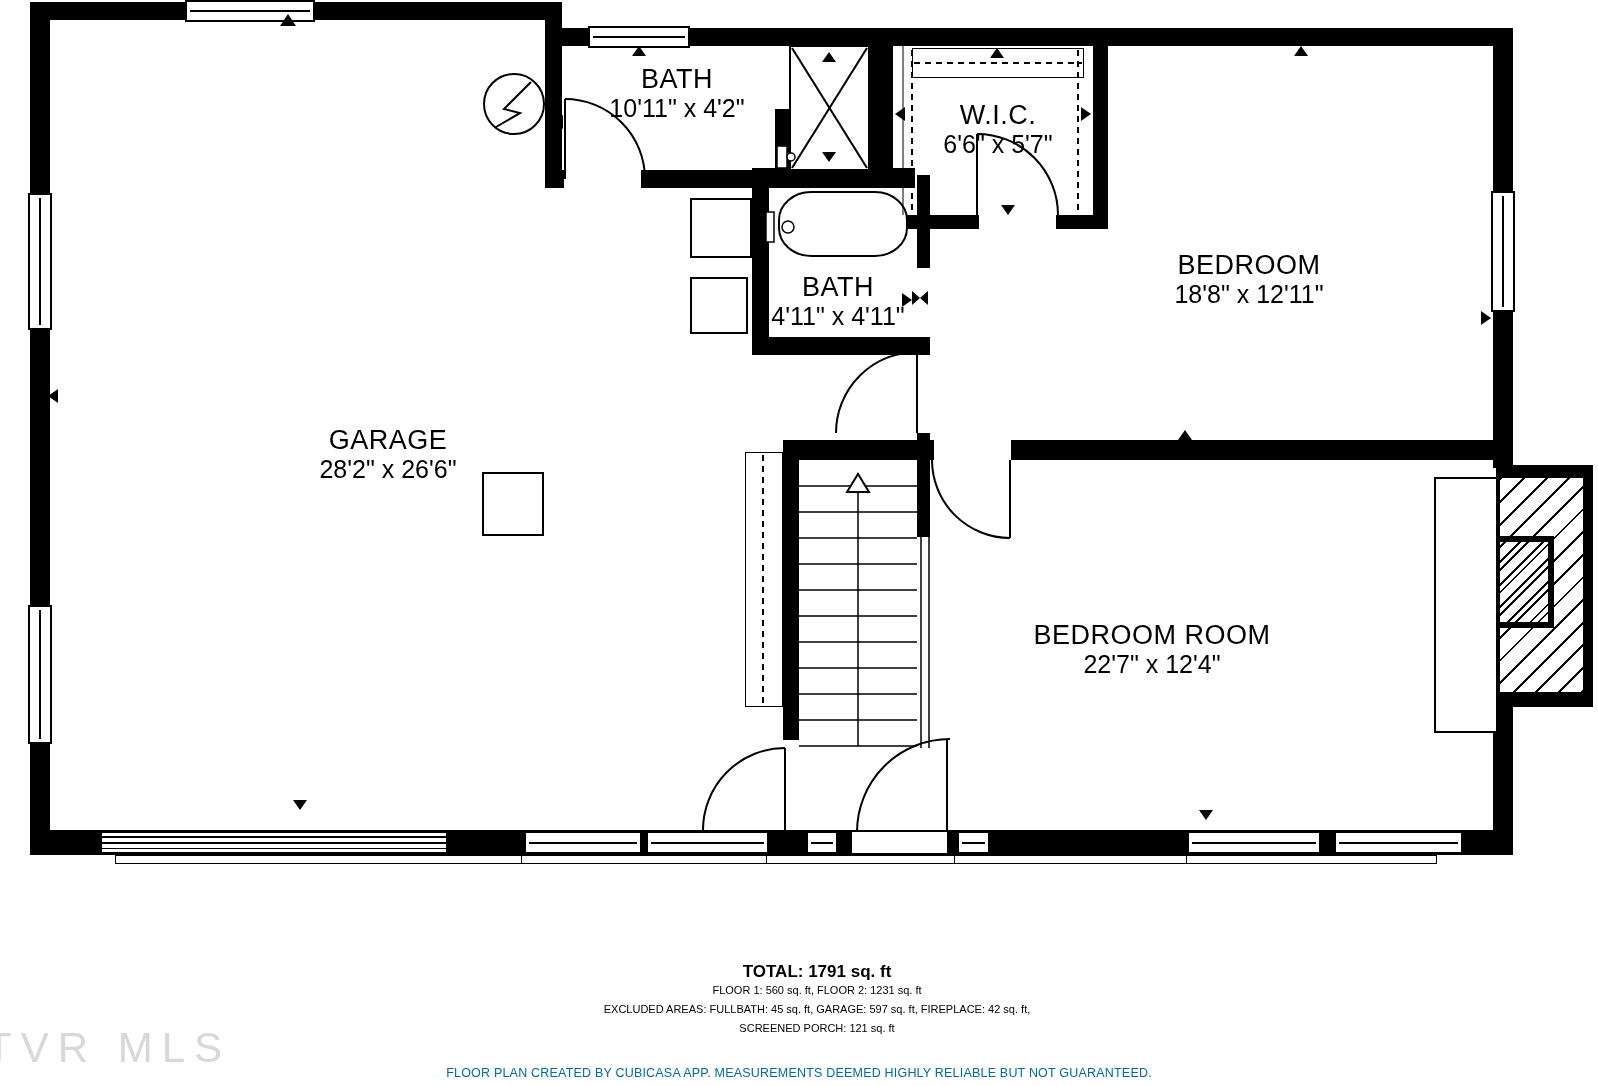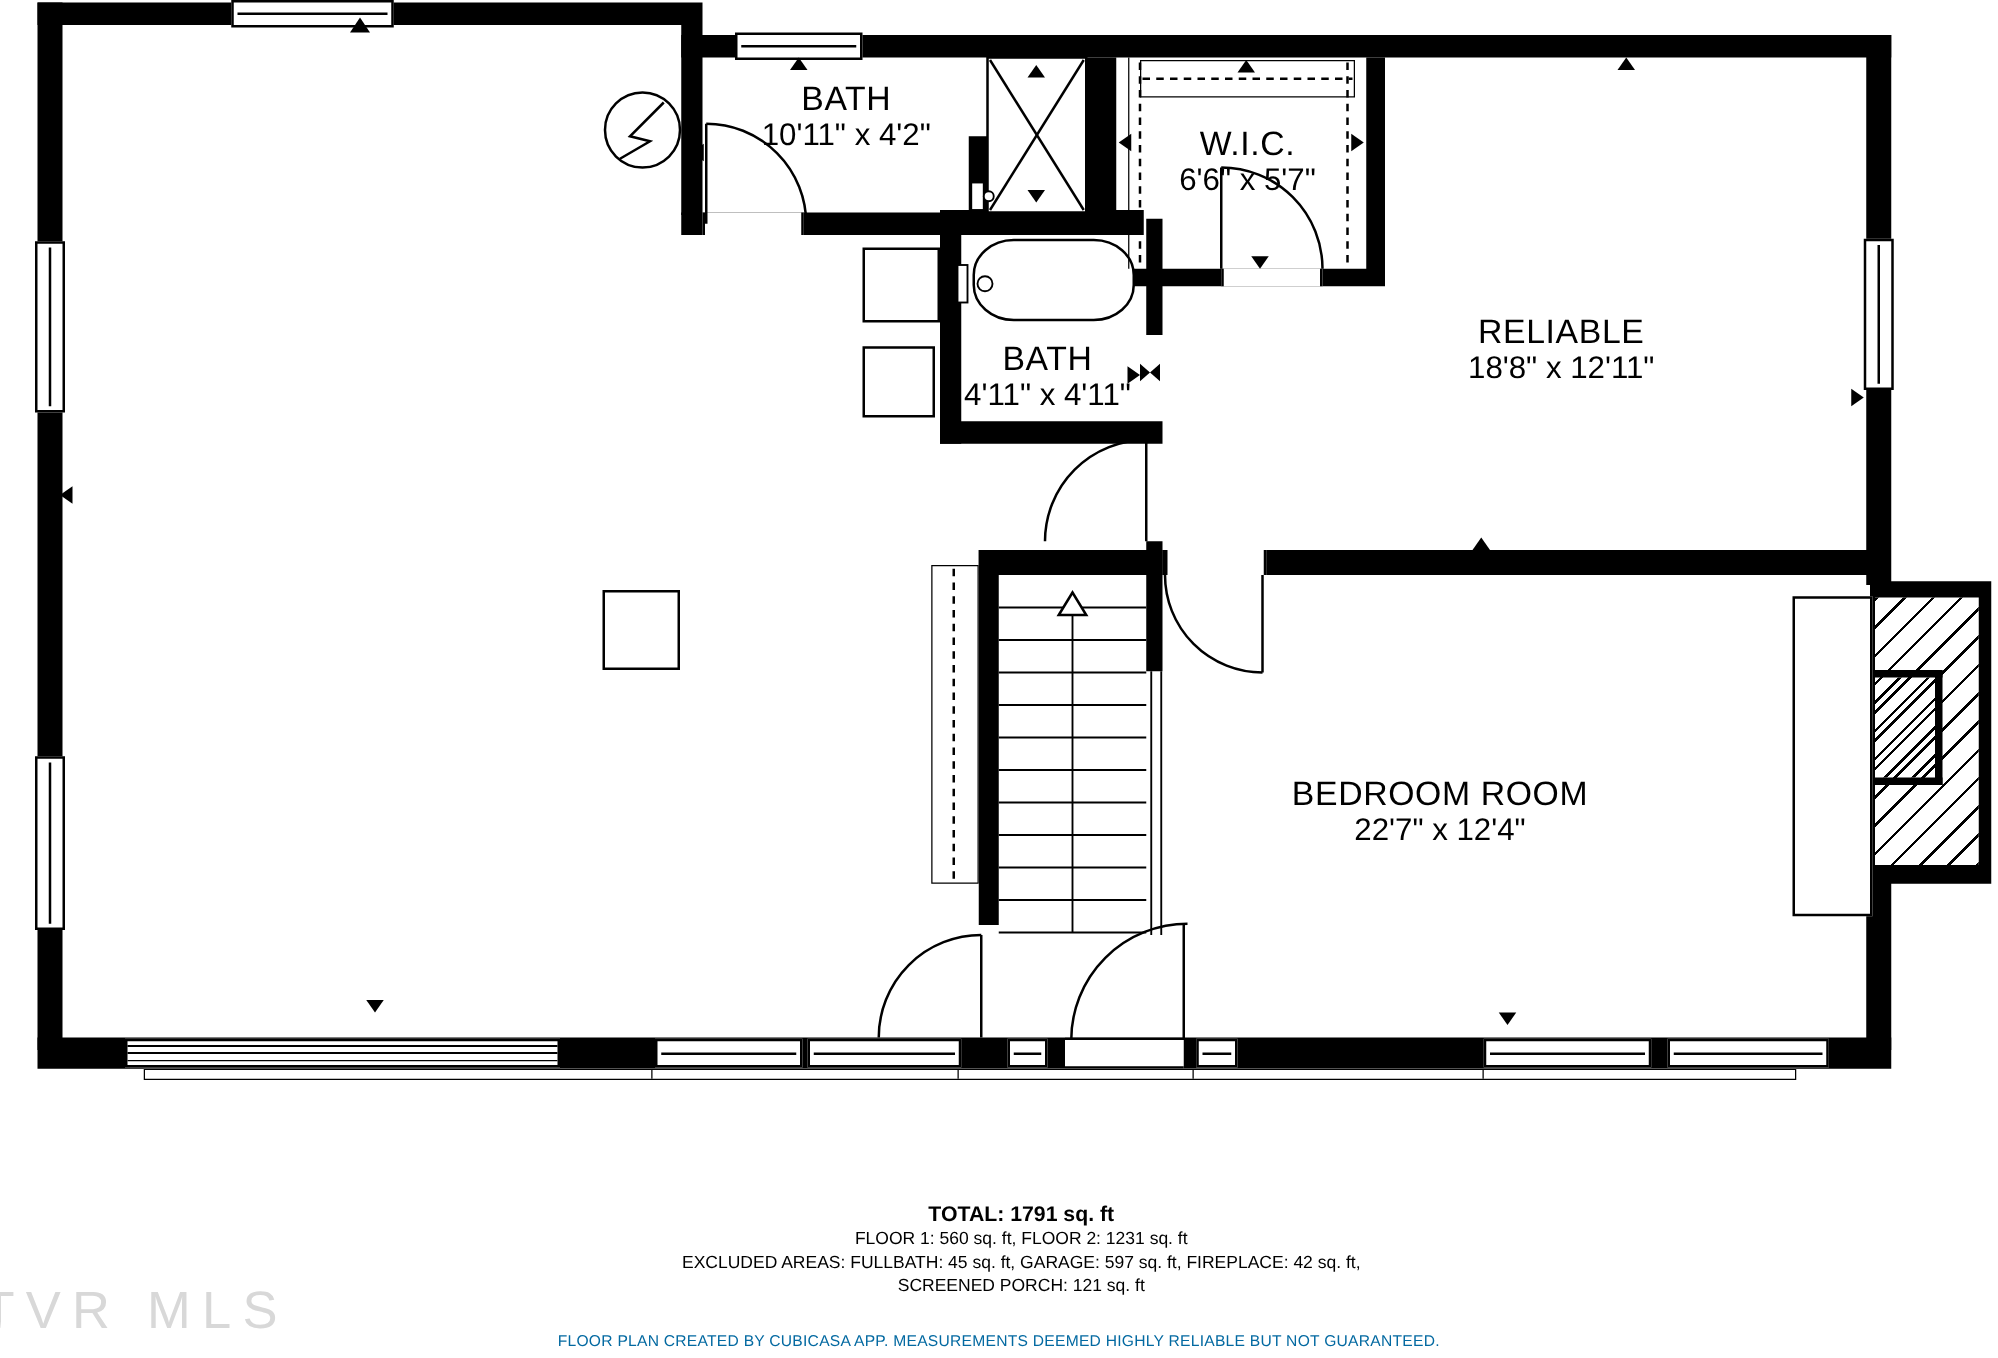--- a/index.html
+++ b/index.html
@@ -20,21 +20,21 @@
   .hatch{position:absolute;background:#fff;
     background-image:repeating-linear-gradient(135deg,#000 0 2px,transparent 2px 16px);}
   .fbox{position:absolute;border:6px solid #000;border-left:none;box-sizing:border-box;
     background-image:repeating-linear-gradient(135deg,#000 0 2px,transparent 2px 16px);}
   .porch{position:absolute;background:#fff;border:1px solid #000;box-sizing:border-box;}
   .ptick{position:absolute;top:0;bottom:0;width:1px;background:#000;}
   .room-label{position:absolute;transform:translateX(-50%);text-align:center;color:#000;white-space:nowrap;}
   .rname{font-size:27px;line-height:30px;letter-spacing:0.5px;}
   .rdims{font-size:25px;line-height:28px;}
   #summary{position:absolute;left:0;right:0;top:962px;text-align:center;color:#000;margin-left:36px;}
-  #summary .ln{font-size:14px;line-height:19px;}
+  #summary .ln{font-size:11px;line-height:19px;}
   #summary .ln.total{font-size:17px;font-weight:bold;}
   #disclaimer{position:absolute;left:0;right:0;top:1066px;text-align:center;font-size:12.5px;letter-spacing:0.2px;color:#0369a1;}
   #watermark{position:absolute;left:-14px;top:1024px;font-size:42px;letter-spacing:9px;color:#d8d8d8;font-weight:400;}
   svg.layer{position:absolute;left:0;top:0;pointer-events:none;}
 </style>
 </head>
 <body>
 
 <div id="canvas">
 
@@ -206,26 +206,30 @@
 
   <div class="room-label" style="left:677px;top:64px;">
     <div class="rname">BATH</div>
     <div class="rdims">10'11" x 4'2"</div>
   </div>
   <div class="room-label" style="left:998px;top:100px;">
     <div class="rname">W.I.C.</div>
     <div class="rdims">6'6" x 5'7"</div>
   </div>
   <div class="room-label" style="left:1249px;top:250px;">
-    <div class="rname">RELIABLE</div>
+    <div class="rname">BEDROOM</div>
     <div class="rdims">18'8" x 12'11"</div>
   </div>
   <div class="room-label" style="left:838px;top:272px;">
     <div class="rname">BATH</div>
     <div class="rdims">4'11" x 4'11"</div>
+  </div>
+  <div class="room-label" style="left:388px;top:425px;">
+    <div class="rname">GARAGE</div>
+    <div class="rdims">28'2" x 26'6"</div>
   </div>
   <div class="room-label" style="left:1152px;top:620px;">
     <div class="rname">BEDROOM ROOM</div>
     <div class="rdims">22'7" x 12'4"</div>
   </div>
 
   <div id="summary">
     <div class="ln total">TOTAL: 1791 sq. ft</div>
     <div class="ln">FLOOR 1: 560 sq. ft, FLOOR 2: 1231 sq. ft</div>
     <div class="ln">EXCLUDED AREAS: FULLBATH: 45 sq. ft, GARAGE: 597 sq. ft, FIREPLACE: 42 sq. ft,</div>

